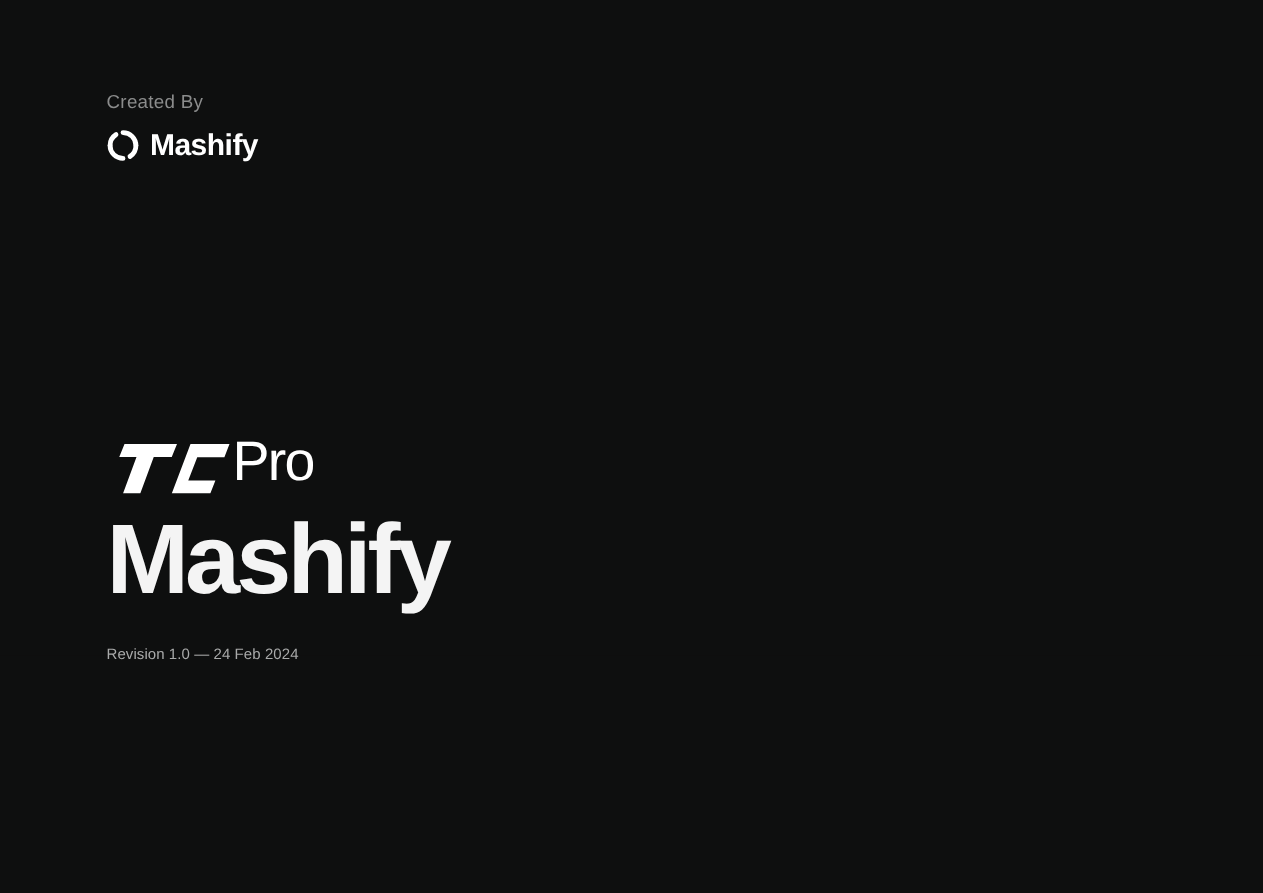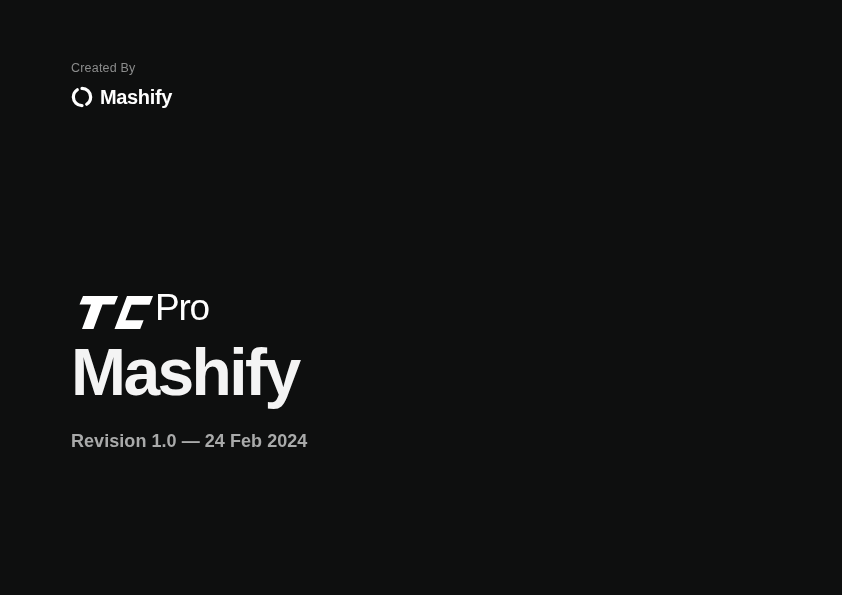--- a/index.html
+++ b/index.html
@@ -94,22 +94,22 @@
     font-weight: 700;
     letter-spacing: -2.6px;
     line-height: 1.155;
     color: #f4f4f4;
     white-space: nowrap;
   }
   .headline-line { display: block; }
 
   .revision {
     margin: 22px 0 0 0;
-    font-size: 18px;
-    font-weight: 700;
+    font-size: 10px;
+    font-weight: 400;
     letter-spacing: 0.05px;
     color: #a9aaaa;
     line-height: 1;
   }
 </style>
 </head>
 <body>
 
 <div class="slide">
 

